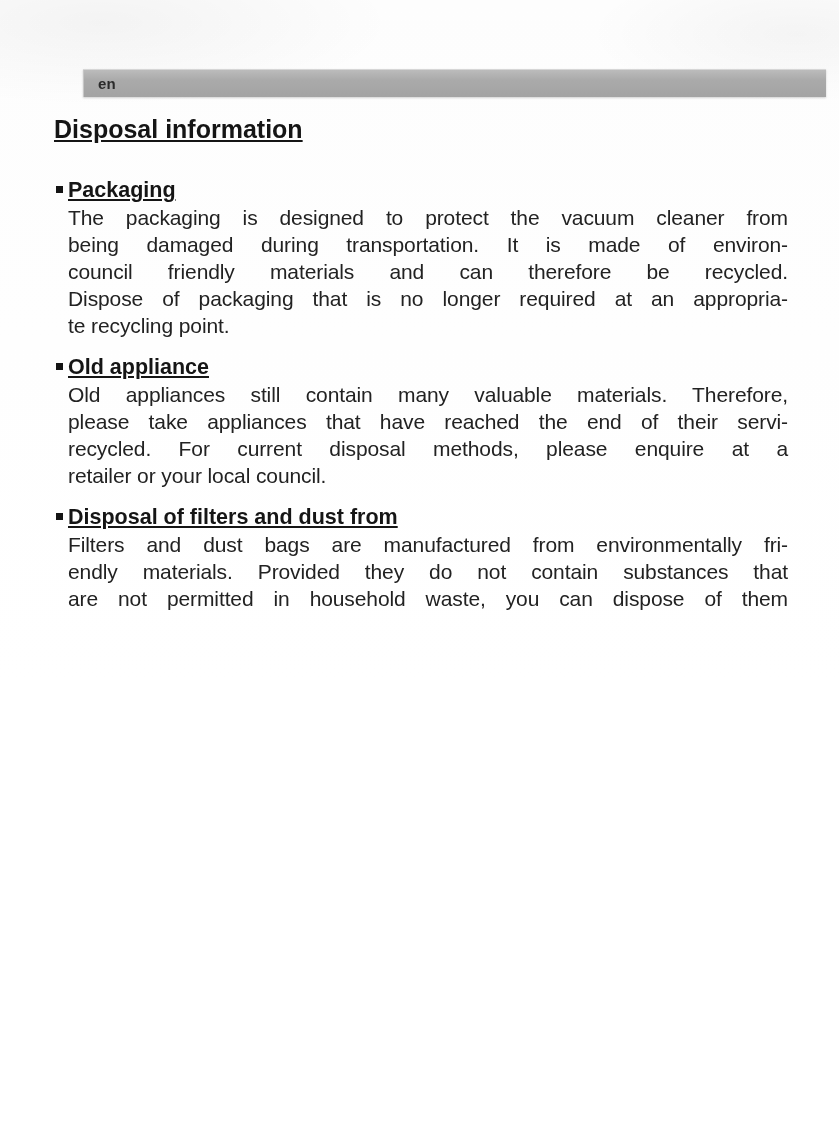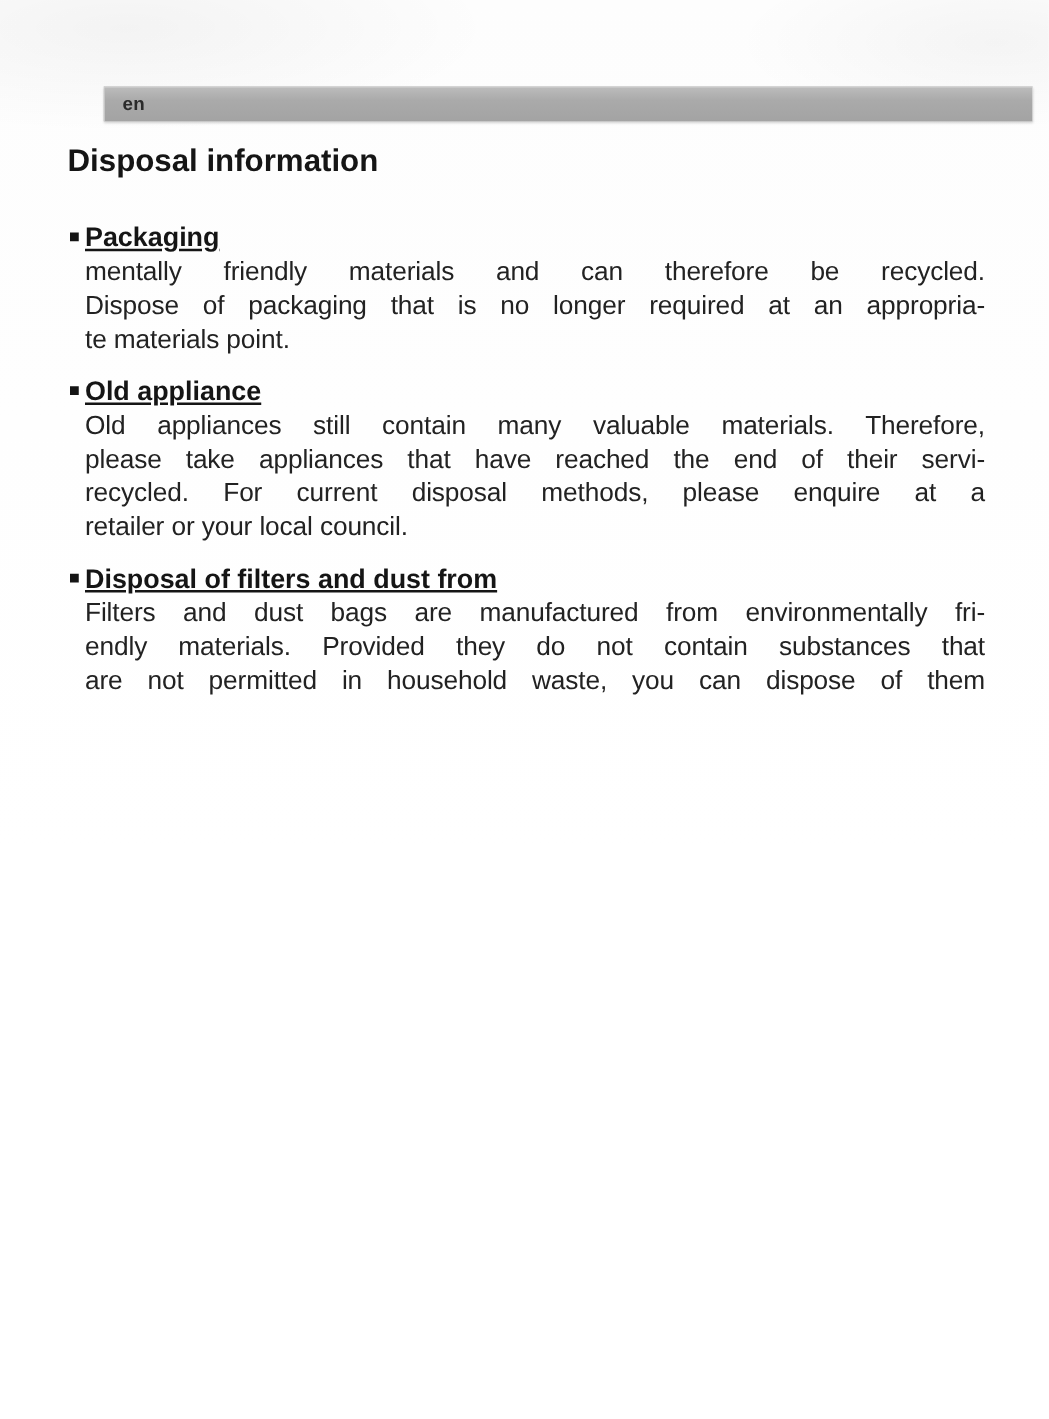--- a/index.html
+++ b/index.html
@@ -39,20 +39,21 @@
     letter-spacing: 0.2px;
   }
   .page-title {
     position: absolute;
     left: 54px; top: 114px;
     margin: 0;
     font-size: 25px;
     line-height: 30px;
     font-weight: bold;
     color: #151515;
+    text-decoration: underline;
   }
   .sections {
     position: absolute;
     left: 68px; top: 177px;
     width: 720px;
   }
   .section { position: relative; margin-bottom: 15px; }
   .bullet-square {
     position: absolute;
     left: -12px; top: 9px;
@@ -85,23 +86,25 @@
 <div class="lang-bar">
   <span class="lang-tag">en</span>
 </div>
 
 <h1 class="page-title">Disposal information</h1>
 
 <div class="sections">
     <div class="section">
       <span class="bullet-square"></span>
       <div class="sec-heading">Packaging</div>
-      <div class="line j">mentally friendly materials and can therefore be recycled.</div>
+      <div class="line j">The packaging is designed to protect the vacuum cleaner from</div>
+      <div class="line j">being damaged during transportation. It is made of environ-</div>
+      <div class="line j">council friendly materials and can therefore be recycled.</div>
       <div class="line j">Dispose of packaging that is no longer required at an appropria-</div>
-      <div class="line">te materials point.</div>
+      <div class="line">te recycling point.</div>
     </div>
     <div class="section">
       <span class="bullet-square"></span>
       <div class="sec-heading">Old appliance</div>
       <div class="line j">Old appliances still contain many valuable materials. Therefore,</div>
       <div class="line j">please take appliances that have reached the end of their servi-</div>
       <div class="line j">recycled. For current disposal methods, please enquire at a</div>
       <div class="line">retailer or your local council.</div>
     </div>
     <div class="section">

